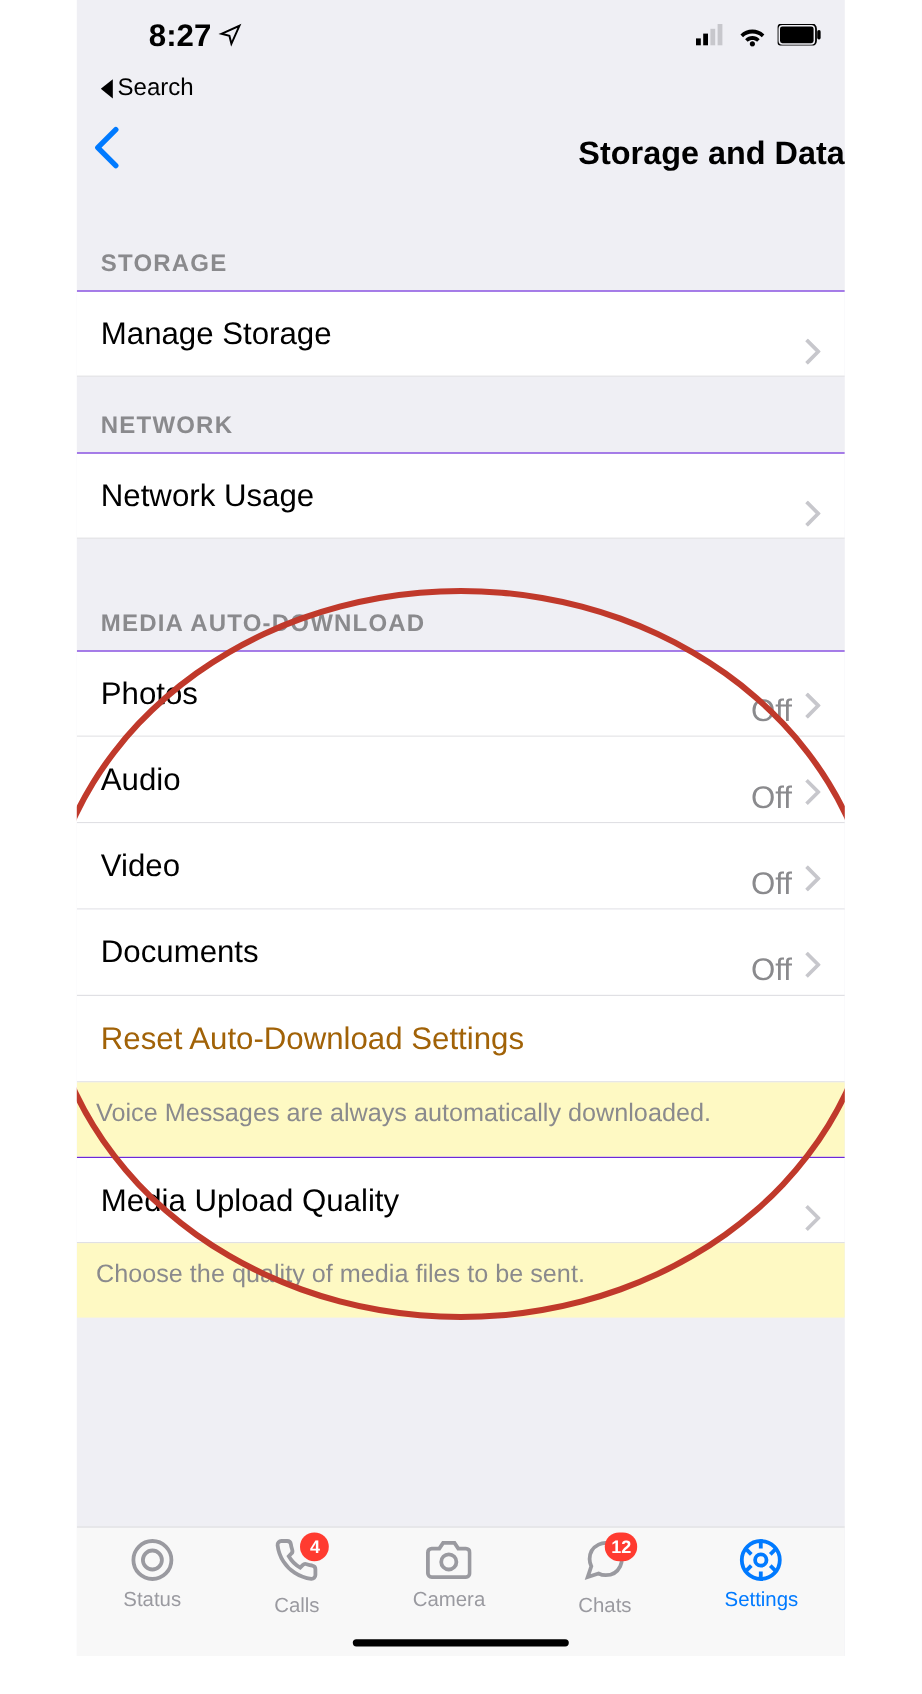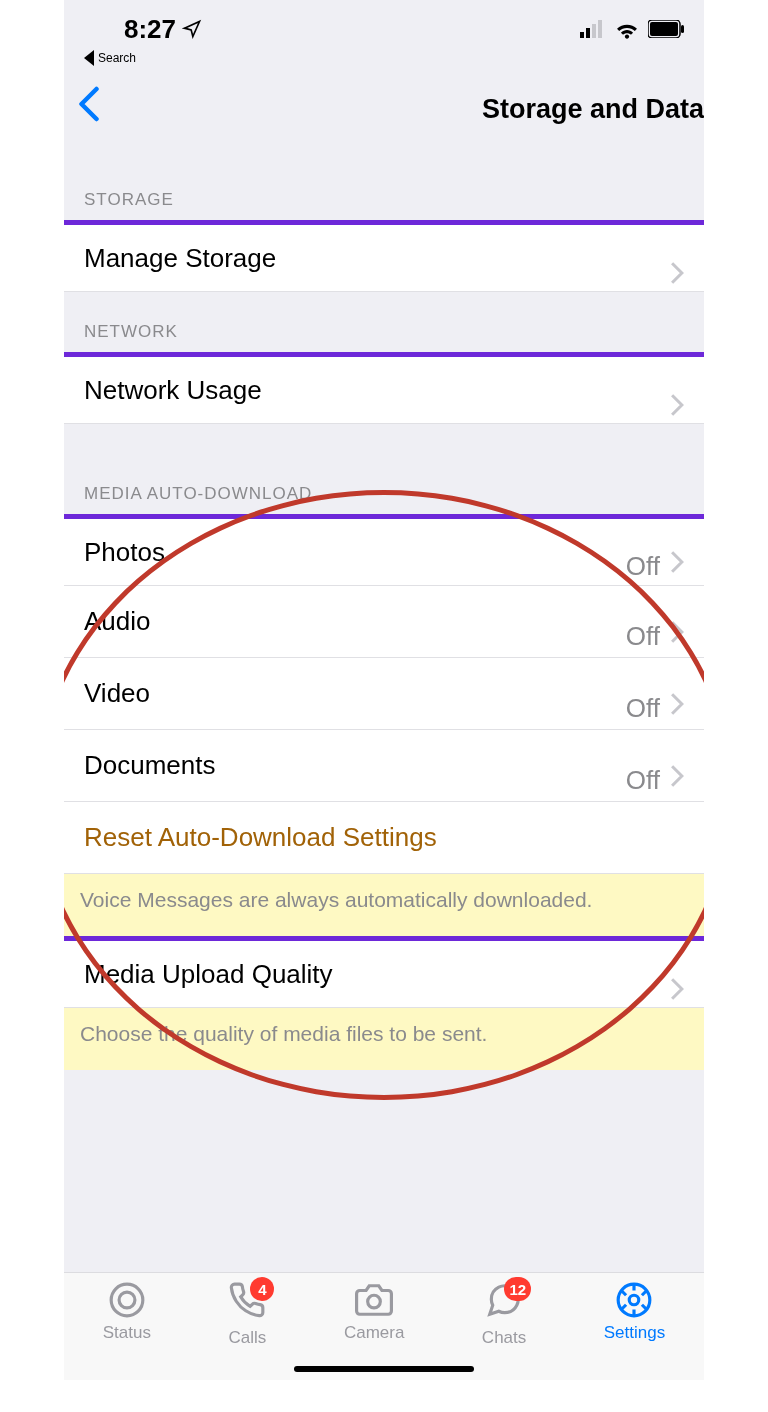--- a/index.html
+++ b/index.html
@@ -20,22 +20,23 @@
     padding: 10px 20px 0 30px;
     height: 48px;
     font-weight: 600;
     font-size: 26px;
     margin-left: 30px;
   }
   .statusbar .left { display: flex; align-items: center; gap: 6px; }
   .statusbar .right { display: flex; align-items: center; gap: 8px; }
   .back-breadcrumb {
     display: flex; align-items: center; gap: 4px;
-    font-size: 12px; font-weight: 400;
+    font-size: 20px; font-weight: 400;
     padding: 2px 0 12px 20px;
+    margin-top: 12px;
   }
   .back-breadcrumb .tri {
     width: 0; height: 0;
     border-top: 8px solid transparent;
     border-bottom: 8px solid transparent;
     border-right: 10px solid #000;
   }
   
   .nav {
     position: relative;
@@ -51,37 +52,38 @@
     color: #007aff;
   }
   .nav .title {
     font-size: 27px;
     font-weight: 700;
     color: #000;
   }
   
   .section-header {
     padding: 30px 20px 10px 20px;
-    font-size: 17px;
+    font-size: 20px;
     color: #8a8a8d;
     letter-spacing: 1px;
+    font-weight: bold;
   }
   .section-header.first { padding-top: 50px; }
   .cell, .cell-link {
     background: #fff;
     display: flex;
     align-items: center;
     justify-content: space-between;
     padding: 0 20px;
     height: 72px;
     font-size: 26px;
     color: #000;
     border-bottom: 1px solid #e0e0e4;
   }
-  .group-top { border-top: 5px solid #6d28d9; }
+  .group-top { border-top: 1px solid #6d28d9; }
   .cell .right, .cell-link .right { display: flex; align-items: flex-start; gap: 10px; margin-top: 29px; }
   .value { color: #8a8a8d; font-size: 26px; }
   .chevron { color: #c7c7cc; }
   .cell-link { color: #a16207; }
   .footer-note {
     padding: 14px 20px 24px 16px;
     font-size: 21px;
     color: #8a8a8d;
     background: #fef9c3;
   }

